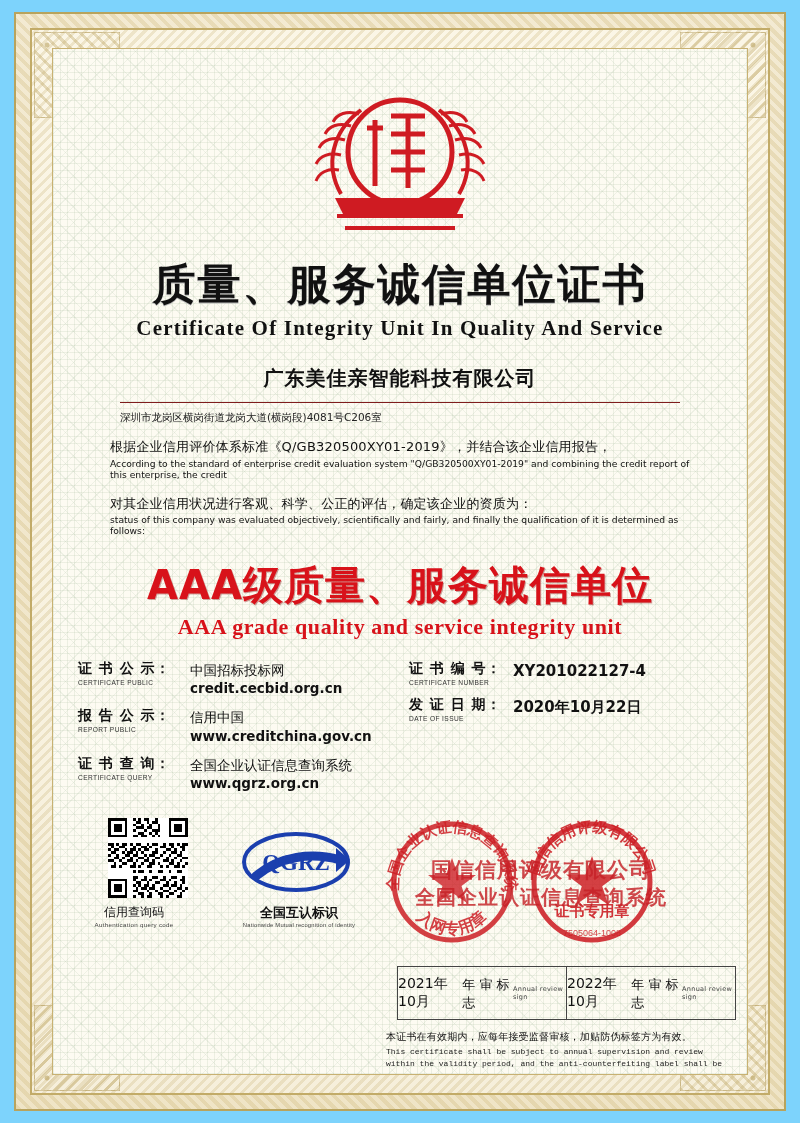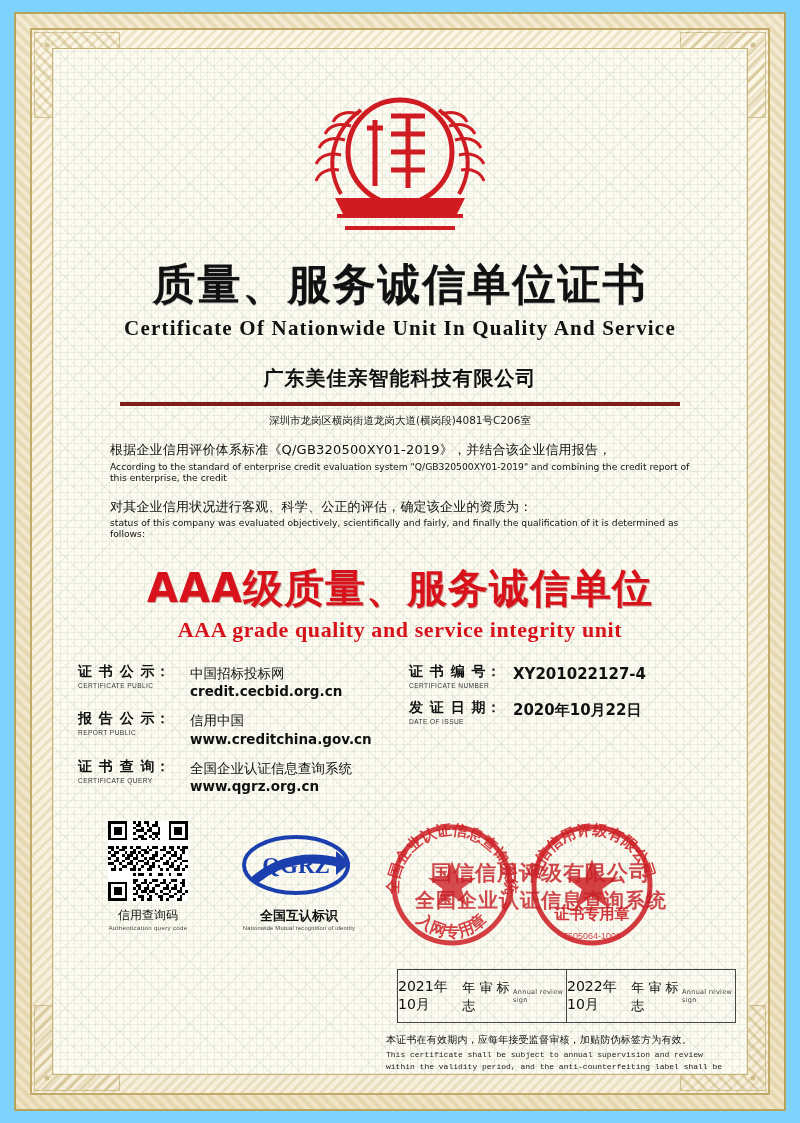--- a/index.html
+++ b/index.html
@@ -95,26 +95,26 @@
   .company{
     text-align:center;
     font-family:"DejaVu Sans","Liberation Sans",sans-serif;
     font-weight:bold;
     font-size:20px;
     color:#111;
     margin-top:24px;
     letter-spacing:1px;
   }
   .addr{
-    text-align:center;
+    text-align:left;
     font-size:10.5px;
     color:#222;
     margin-top:10px;
     padding-top:8px;
-    border-top:4px solid #7f1d1d;
+    border-top:1px solid #7f1d1d;
     width:560px;margin-left:auto;margin-right:auto;
     font-family:"DejaVu Sans","Liberation Sans",sans-serif;
   }
   .para{
     width:580px;margin:12px auto 0;
     font-family:"DejaVu Sans","Liberation Sans",sans-serif;
   }
   .para .cn{font-size:13px;color:#111;letter-spacing:.2px;line-height:1.5;}
   .para .en{font-size:9.2px;color:#111;margin-top:1px;letter-spacing:0;}
   .para2{margin-top:14px;}
@@ -168,21 +168,21 @@
   .marks{
     position:relative;
     height:150px;
     margin-top:10px;
   }
   .qr{
     position:absolute;left:52px;top:6px;width:80px;height:80px;
     background:#fff;
   }
   .qr-cap{
-    position:absolute;left:22px;top:92px;width:140px;text-align:center;
+    position:absolute;left:8px;top:92px;width:140px;text-align:center;
   }
   .qr-cap .cn{font-size:12px;color:#111;font-family:"DejaVu Sans",sans-serif;}
   .qr-cap .en{font-size:6.2px;color:#444;letter-spacing:.3px;}
   .logo-qgrz{position:absolute;left:180px;top:14px;width:120px;height:74px;}
   .logo-cap{position:absolute;left:168px;top:92px;width:150px;text-align:center;}
   .logo-cap .cn{font-size:13px;font-weight:bold;color:#111;font-family:"DejaVu Sans",sans-serif;}
   .logo-cap .en{font-size:5.8px;color:#444;letter-spacing:.2px;}
   .seal{position:absolute;width:148px;height:148px;top:-4px;}
   .seal.s1{left:322px;}
   .seal.s2{left:462px;}
@@ -272,21 +272,21 @@
           <path d="M52 150 h146 v20 h-146 z" opacity="0"></path>
         </g>
         <g fill="none" stroke="#cf1b22" stroke-width="4">
           <path d="M62 146 h126"></path>
           <path d="M70 158 h110"></path>
         </g>
       </svg>
     </div>
 
     <div class="title-cn">质量、服务诚信单位证书</div>
-    <div class="title-en">Certificate Of Nationwide Unit In Quality And Service</div>
+    <div class="title-en">Certificate Of Integrity Unit In Quality And Service</div>
 
     <div class="company">广东美佳亲智能科技有限公司</div>
     <div class="addr">深圳市龙岗区横岗街道龙岗大道(横岗段)4081号C206室</div>
 
     <div class="para">
       <div class="cn">根据企业信用评价体系标准《Q/GB320500XY01-2019》，并结合该企业信用报告，</div>
       <div class="en">According to the standard of enterprise credit evaluation system "Q/GB320500XY01-2019" and combining the credit report of this enterprise, the credit</div>
     </div>
     <div class="para para2">
       <div class="cn">对其企业信用状况进行客观、科学、公正的评估，确定该企业的资质为：</div>

